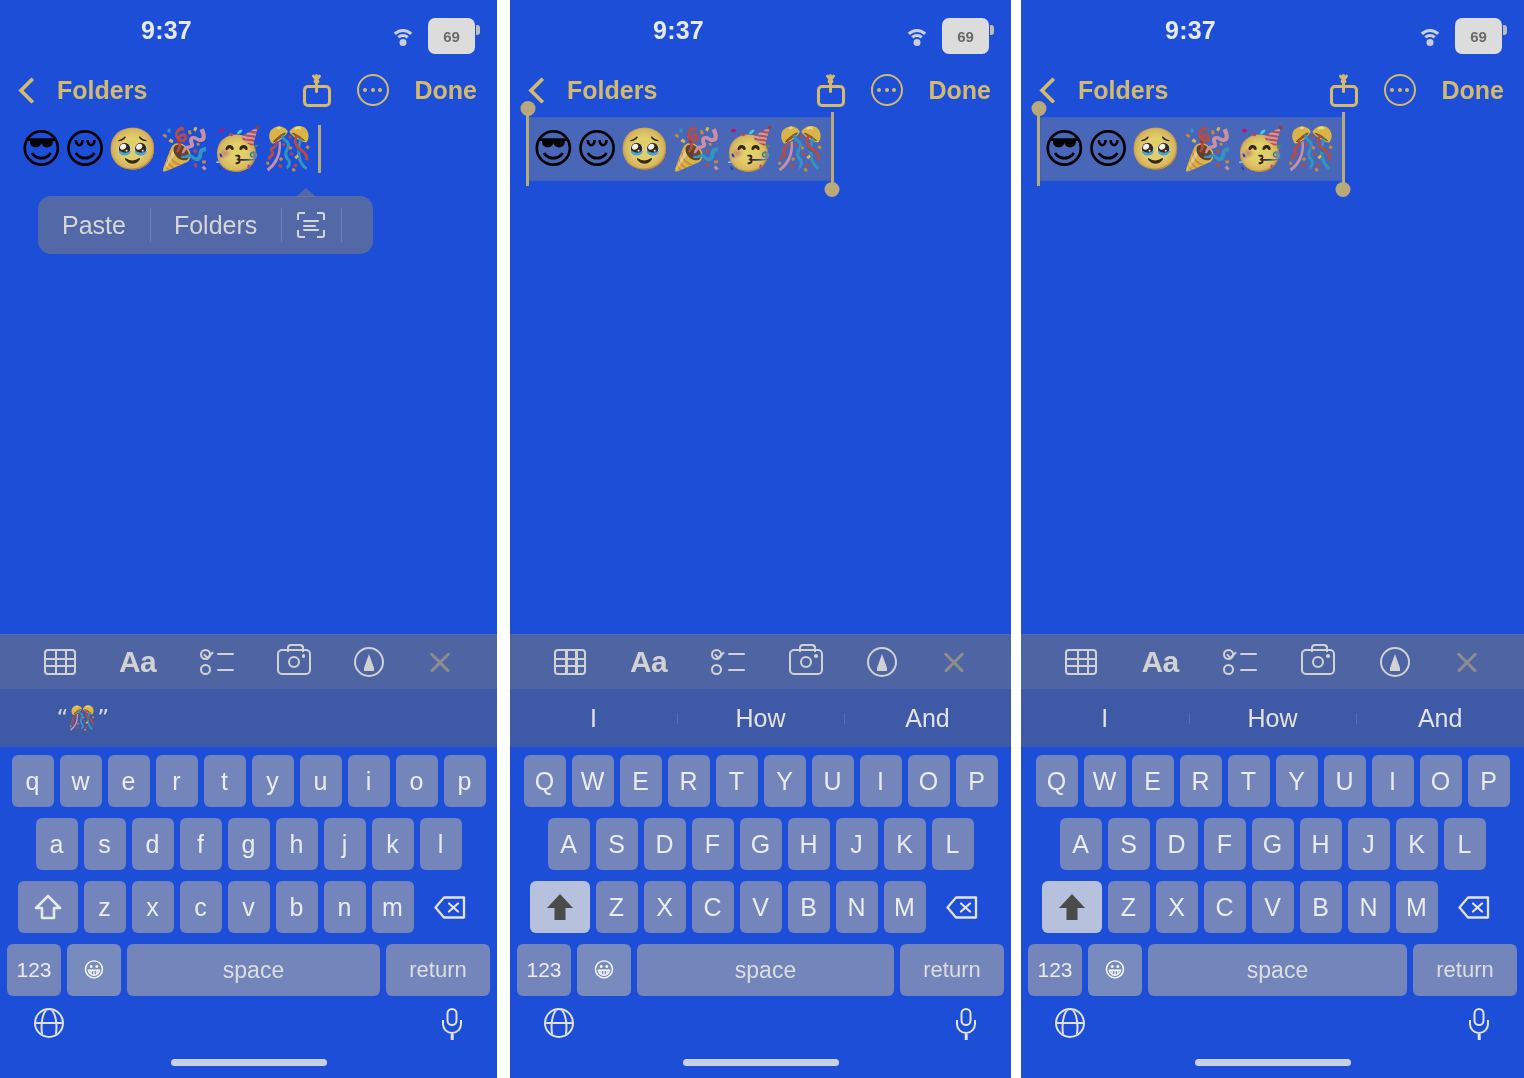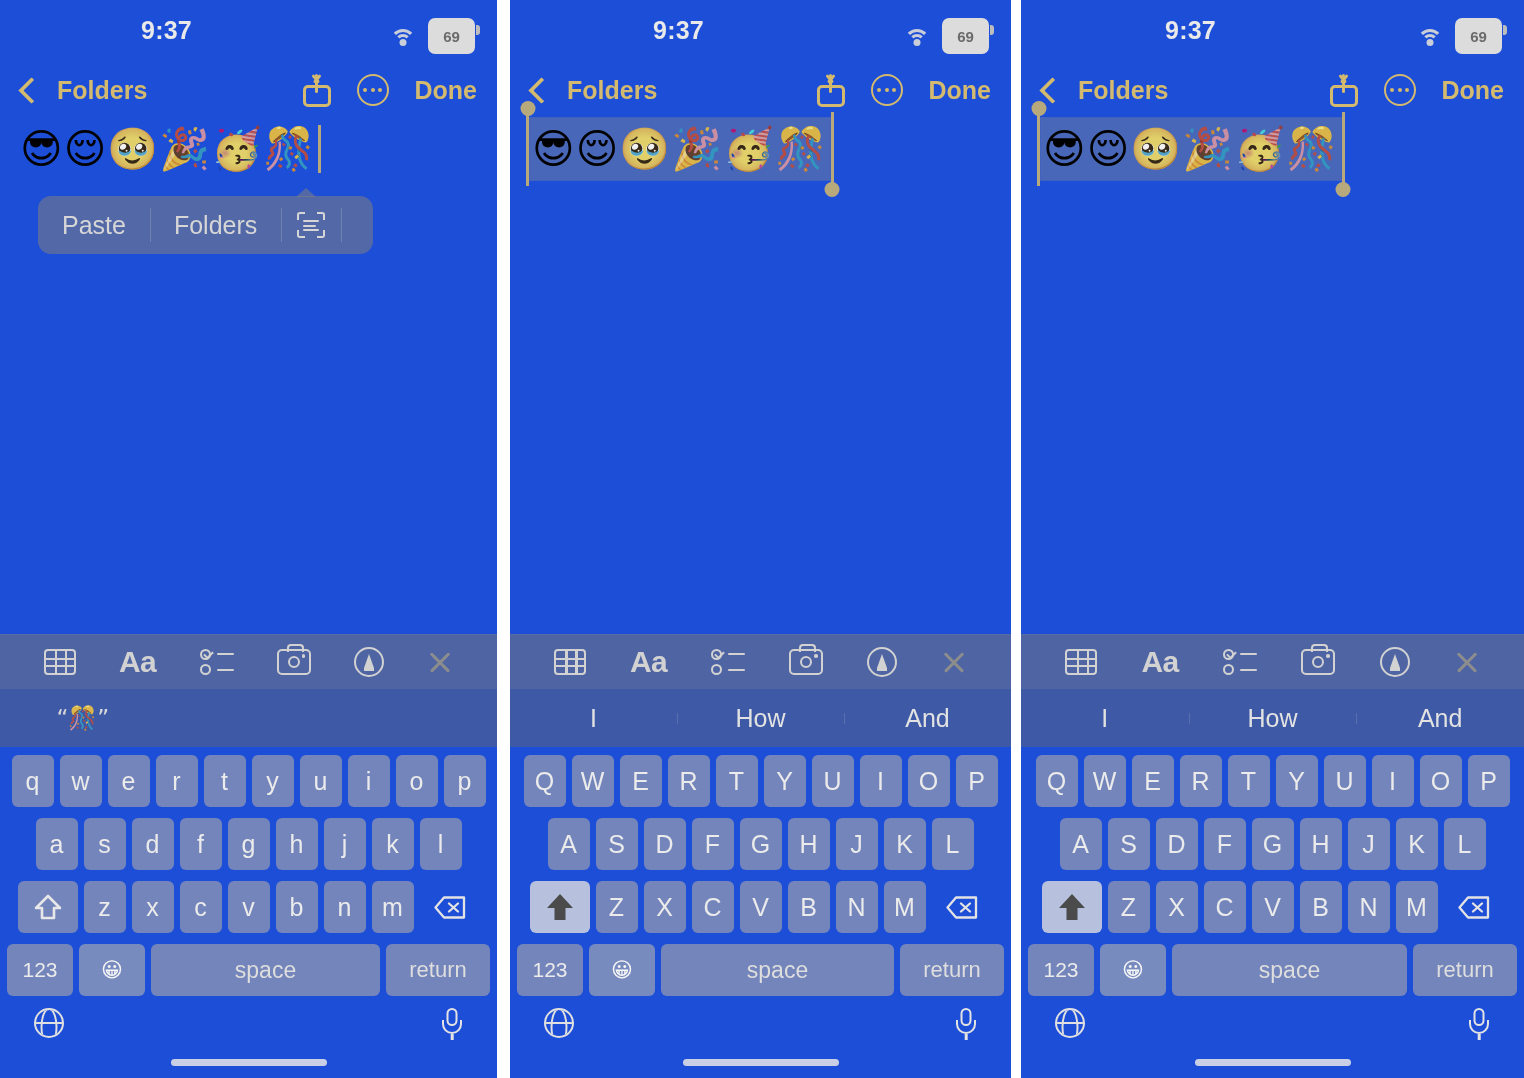--- a/index.html
+++ b/index.html
@@ -326,21 +326,21 @@
     color: #ebebeb;
     font-size: 25px;
     font-weight: 400;
     flex: 0 0 auto;
     width: 42px;
   }
   .r2 { padding: 0 22px; }
   .r3 { padding: 0 0; }
   .key.shift { width: 60px; }
   .key.shift.on { background: rgba(222,222,222,0.80); }
-  .key.func { width: 66px; font-size: 21px; }
+  .key.func { width: 54px; font-size: 21px; }
   .key.space { flex: 1 1 auto; width: auto; font-size: 23px; color:#dedede; }
   .key.ret { width: 104px; font-size: 22px; color:#dedede; }
   .key.plain { background: transparent; }
   .kb-row.bottom { margin-bottom: 6px; }
   .shift-solid {
     width: 28px; height: 27px;
     position: relative;
   }
   .shift-solid .tri {
     position:absolute; left:50%; transform:translateX(-50%); top:0;

